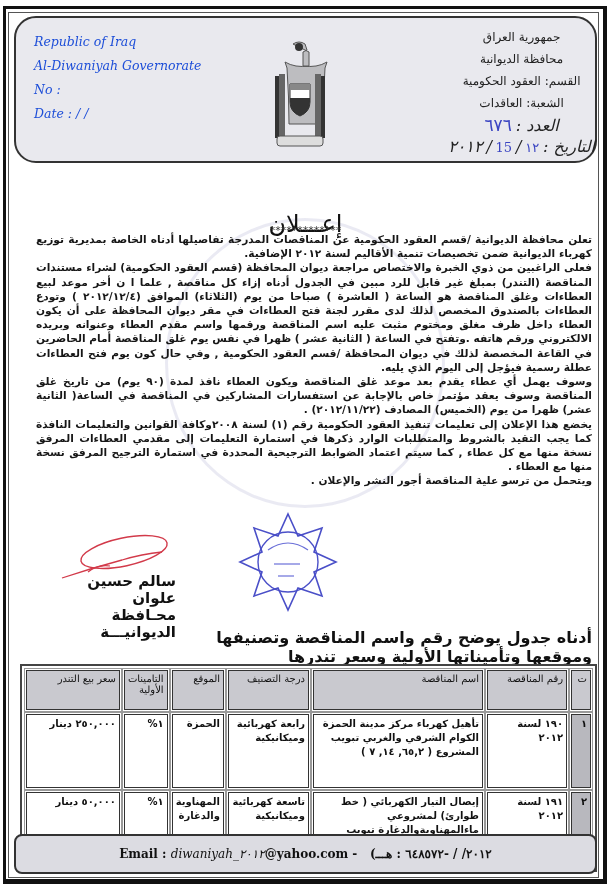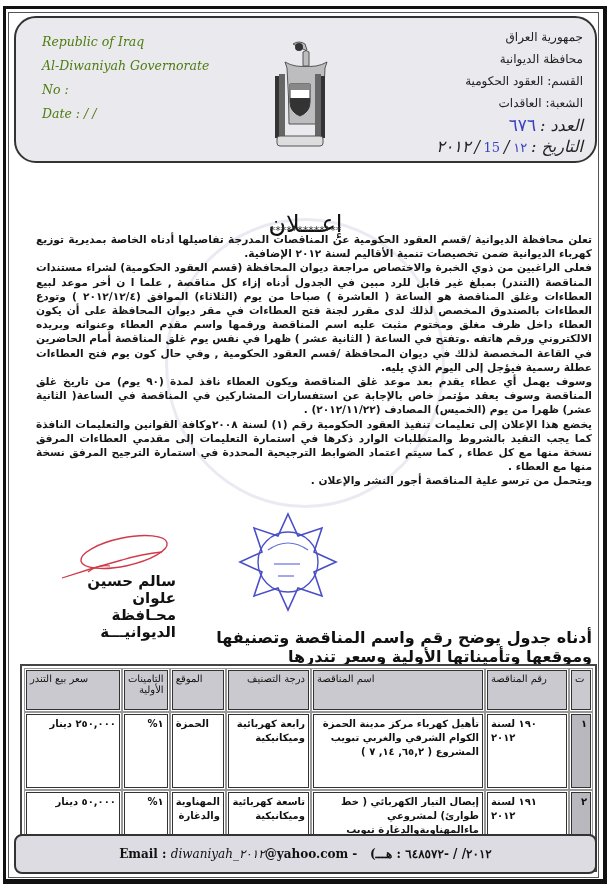--- a/index.html
+++ b/index.html
@@ -14,23 +14,23 @@
   .frame-inner {
     position: absolute; left: 8px; top: 12px; width: 591px; height: 866px;
     border: 1px solid #555; background: #fff;
   }
 
   
   .header {
     position: absolute; left: 14px; top: 16px; width: 583px; height: 147px;
     border: 2px solid #333; border-radius: 22px; background: #e9e9ee;
   }
-  .hdr-en { position: absolute; left: 26px; top: 12px; font-family: "DejaVu Serif", serif; font-style: italic; font-size: 12.5px; line-height: 24px; color: #4d7c0f; }
+  .hdr-en { position: absolute; left: 18px; top: 12px; font-family: "DejaVu Serif", serif; font-style: italic; font-size: 12.5px; line-height: 24px; color: #1d4ed8; }
   .hdr-en div { height: 24px; }
-  .hdr-ar { position: absolute; right: 12px; top: 8px; direction: rtl; text-align: right; font-family: "DejaVu Serif", serif; font-size: 12px; line-height: 22px; color: #222; }
+  .hdr-ar { position: absolute; right: 0; top: 8px; direction: rtl; text-align: center; font-family: "DejaVu Serif", serif; font-size: 12px; line-height: 22px; color: #222; }
   .hdr-ar .row { height: 22px; white-space: nowrap; }
   .hdr-ar .blue { color: #3a44c2; font-family: "DejaVu Sans", sans-serif; font-size: 17px; }
   .hdr-ar .blue-sm { color: #3a44c2; font-size: 13px; }
   .hdr-ar .small { font-size: 16px; font-style: italic; }
 
   .emblem { position: absolute; left: 253px; top: 20px; width: 62px; height: 118px; }
 
   
   .title { position: absolute; left: 0; width: 611px; top: 201px; text-align: center; font-size: 24px; margin-top: 9px; }
   .stars { position: absolute; left: 0; width: 611px; top: 224px; text-align: center; font-size: 11px; letter-spacing: 0px; color: #333; }
@@ -58,21 +58,21 @@
     border: 2px solid #444; border-collapse: separate; border-spacing: 4px;
     direction: rtl; background: #fff;
   }
   .tender-table th, .tender-table td {
     border: 1px solid #333; outline: 1px solid #999; outline-offset: 1px;
     font-size: 10px; vertical-align: top; padding: 2px 3px; text-align: right;
   }
   .tender-table th { background: #c9c9cf; font-weight: normal; height: 40px; font-family: "DejaVu Serif", serif; }
   .tender-table td { font-weight: bold; height: 74px; line-height: 14px; }
   .tender-table td.seq { background: #b8b8be; width: 18px; }
-  .tender-table td.center, .tender-table th.center { text-align: left; }
+  .tender-table td.center, .tender-table th.center { text-align: right; }
   .tender-table td.price { text-align: right; }
 
   
   .footer {
     position: absolute; left: 14px; top: 834px; width: 583px; height: 40px;
     border: 2px solid #333; border-radius: 8px; background: #dcdce2;
     text-align: center; font-family: "DejaVu Serif", serif; font-size: 12px; line-height: 36px; font-weight: bold;
   }
   .footer .it { font-style: italic; font-weight: normal; }
 </style>

